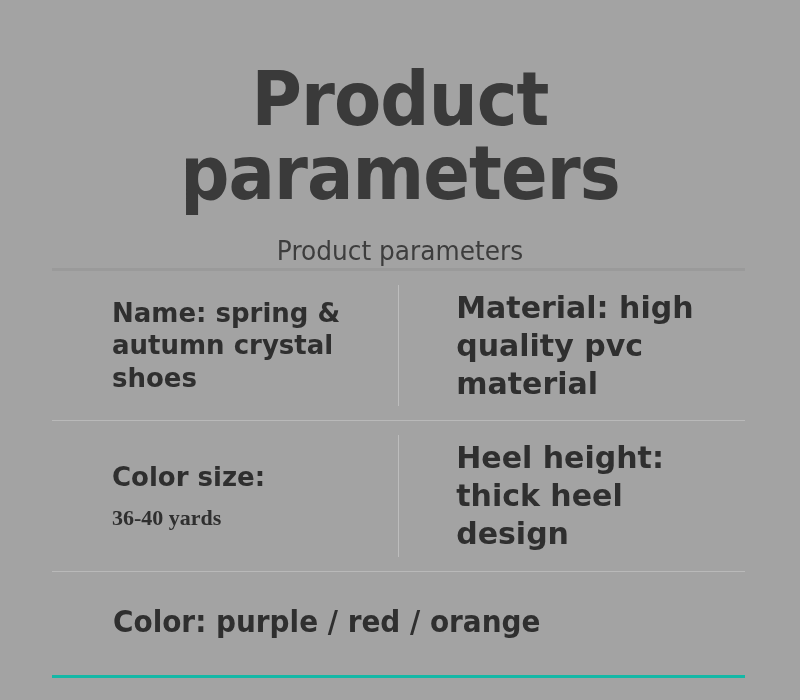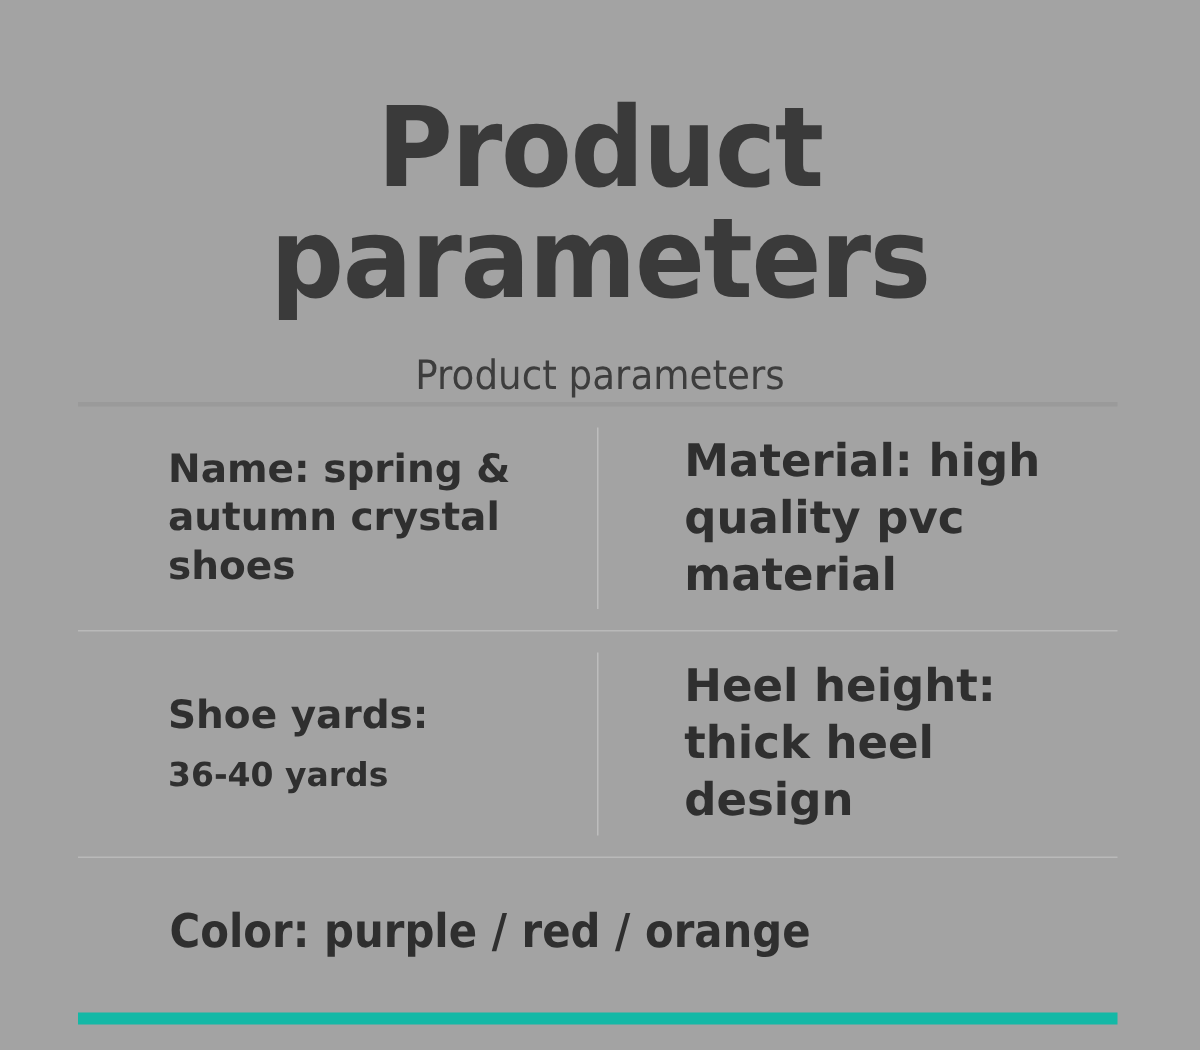--- a/index.html
+++ b/index.html
@@ -55,21 +55,21 @@
     border-top: 3px solid #9a9a9a;
   }
   .spec-row {
     display: flex;
     position: relative;
     align-items: stretch;
     border-bottom: 1px solid #b9b9b9;
     gap: 16px;
   }
   .spec-row.last-row {
-    border-bottom: 8px solid #14b8a6;
+    border-bottom: 3px solid #14b8a6;
   }
 
   .cell {
     box-sizing: border-box;
     display: flex;
     flex-direction: column;
     justify-content: center;
   }
   .cell-left {
     width: 346px;
@@ -95,21 +95,21 @@
     background: #bdbdbd;
   }
 
   .txt {
     color: #2f2f2f;
     font-weight: bold;
     line-height: 1.26;
   }
   .txt-md   { font-size: 26px; }
   .txt-lg   { font-size: 30px; }
-  .txt-value{ font-size: 22px; padding-top: 10px; }
+  .txt-value{ font-size: 22px; padding-top: 10px; font-family: Liberation Serif, serif; }
   .txt-condensed {
     font-size: 31px;
     transform: scaleX(0.9);
     transform-origin: left center;
   }
 </style>
 </head>
 <body>
 
 <div class="page">
@@ -127,21 +127,21 @@
         <span class="txt txt-md">Name: spring &amp; autumn crystal shoes</span>
       </div>
       <div class="cell cell-right">
         <span class="txt txt-lg">Material: high quality pvc material</span>
       </div>
     </div>
 
     <div class="spec-row">
       <div class="col-divider"></div>
       <div class="cell cell-left">
-        <span class="txt txt-md">Shoe yards:</span>
+        <span class="txt txt-md">Color size:</span>
         <span class="txt txt-value">36-40 yards</span>
       </div>
       <div class="cell cell-right">
         <span class="txt txt-lg">Heel height: thick heel design</span>
       </div>
     </div>
 
     <div class="spec-row last-row">
       <div class="cell cell-full">
         <span class="txt txt-condensed">Color: purple / red / orange</span>

